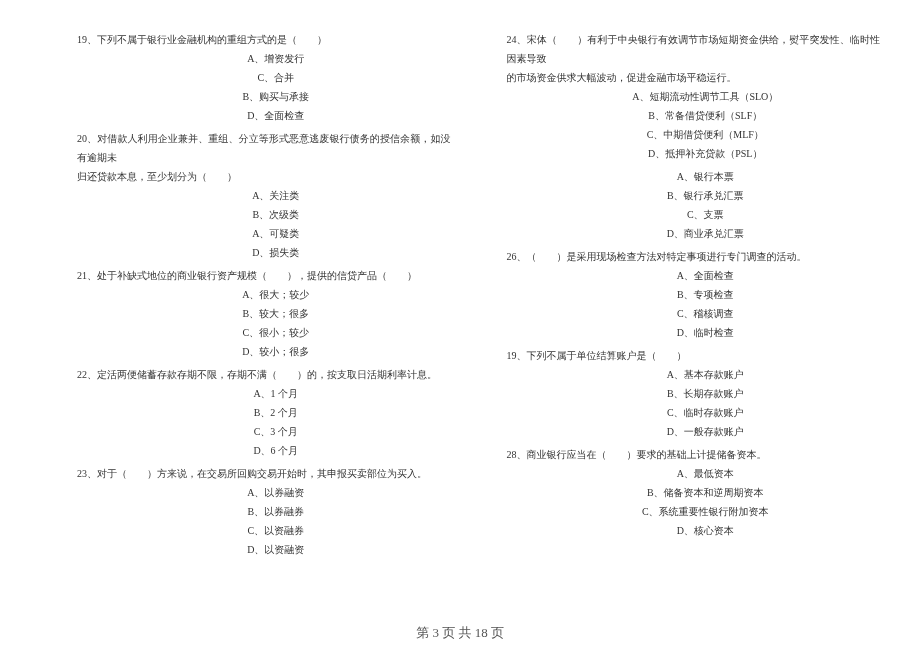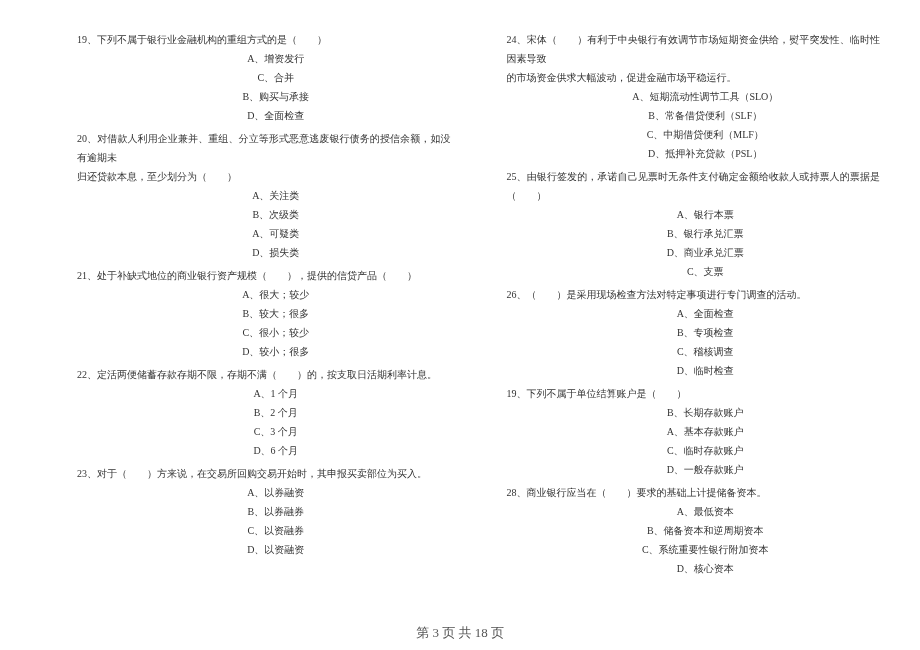--- a/index.html
+++ b/index.html
@@ -120,44 +120,43 @@
       <div class="q-continuation">的市场资金供求大幅波动，促进金融市场平稳运行。</div>
       <div class="options">
         <div class="option">A、短期流动性调节工具（SLO）</div>
         <div class="option">B、常备借贷便利（SLF）</div>
         <div class="option">C、中期借贷便利（MLF）</div>
         <div class="option">D、抵押补充贷款（PSL）</div>
       </div>
     </div>
 
     <div class="question">
-      <div class="q-text">25、由银行签发的，承诺自己见票时无条件支付确定金额给收款人或持票人的票据是（　　）</div>
       <div class="options">
         <div class="option">A、银行本票</div>
         <div class="option">B、银行承兑汇票</div>
+        <div class="option">C、支票</div>
         <div class="option">D、商业承兑汇票</div>
-        <div class="option">C、支票</div>
       </div>
     </div>
 
     <div class="question">
       <div class="q-text">26、（　　）是采用现场检查方法对特定事项进行专门调查的活动。</div>
       <div class="options">
         <div class="option">A、全面检查</div>
         <div class="option">B、专项检查</div>
         <div class="option">C、稽核调查</div>
         <div class="option">D、临时检查</div>
       </div>
     </div>
 
     <div class="question">
       <div class="q-text">19、下列不属于单位结算账户是（　　）</div>
       <div class="options">
+        <div class="option">A、基本存款账户</div>
         <div class="option">B、长期存款账户</div>
-        <div class="option">A、基本存款账户</div>
         <div class="option">C、临时存款账户</div>
         <div class="option">D、一般存款账户</div>
       </div>
     </div>
 
     <div class="question">
       <div class="q-text">28、商业银行应当在（　　）要求的基础上计提储备资本。</div>
       <div class="options">
         <div class="option">A、最低资本</div>
         <div class="option">B、储备资本和逆周期资本</div>

